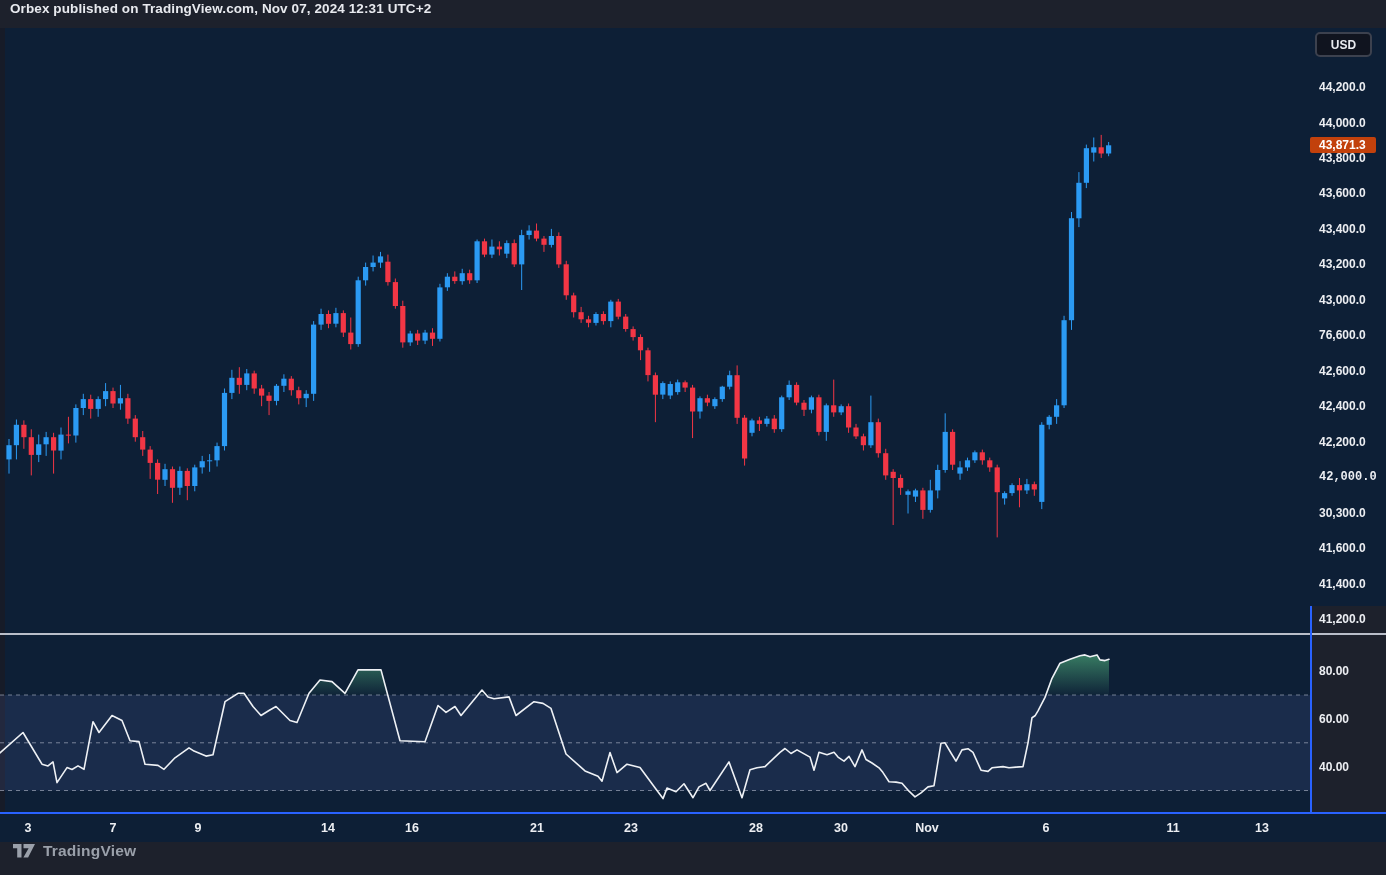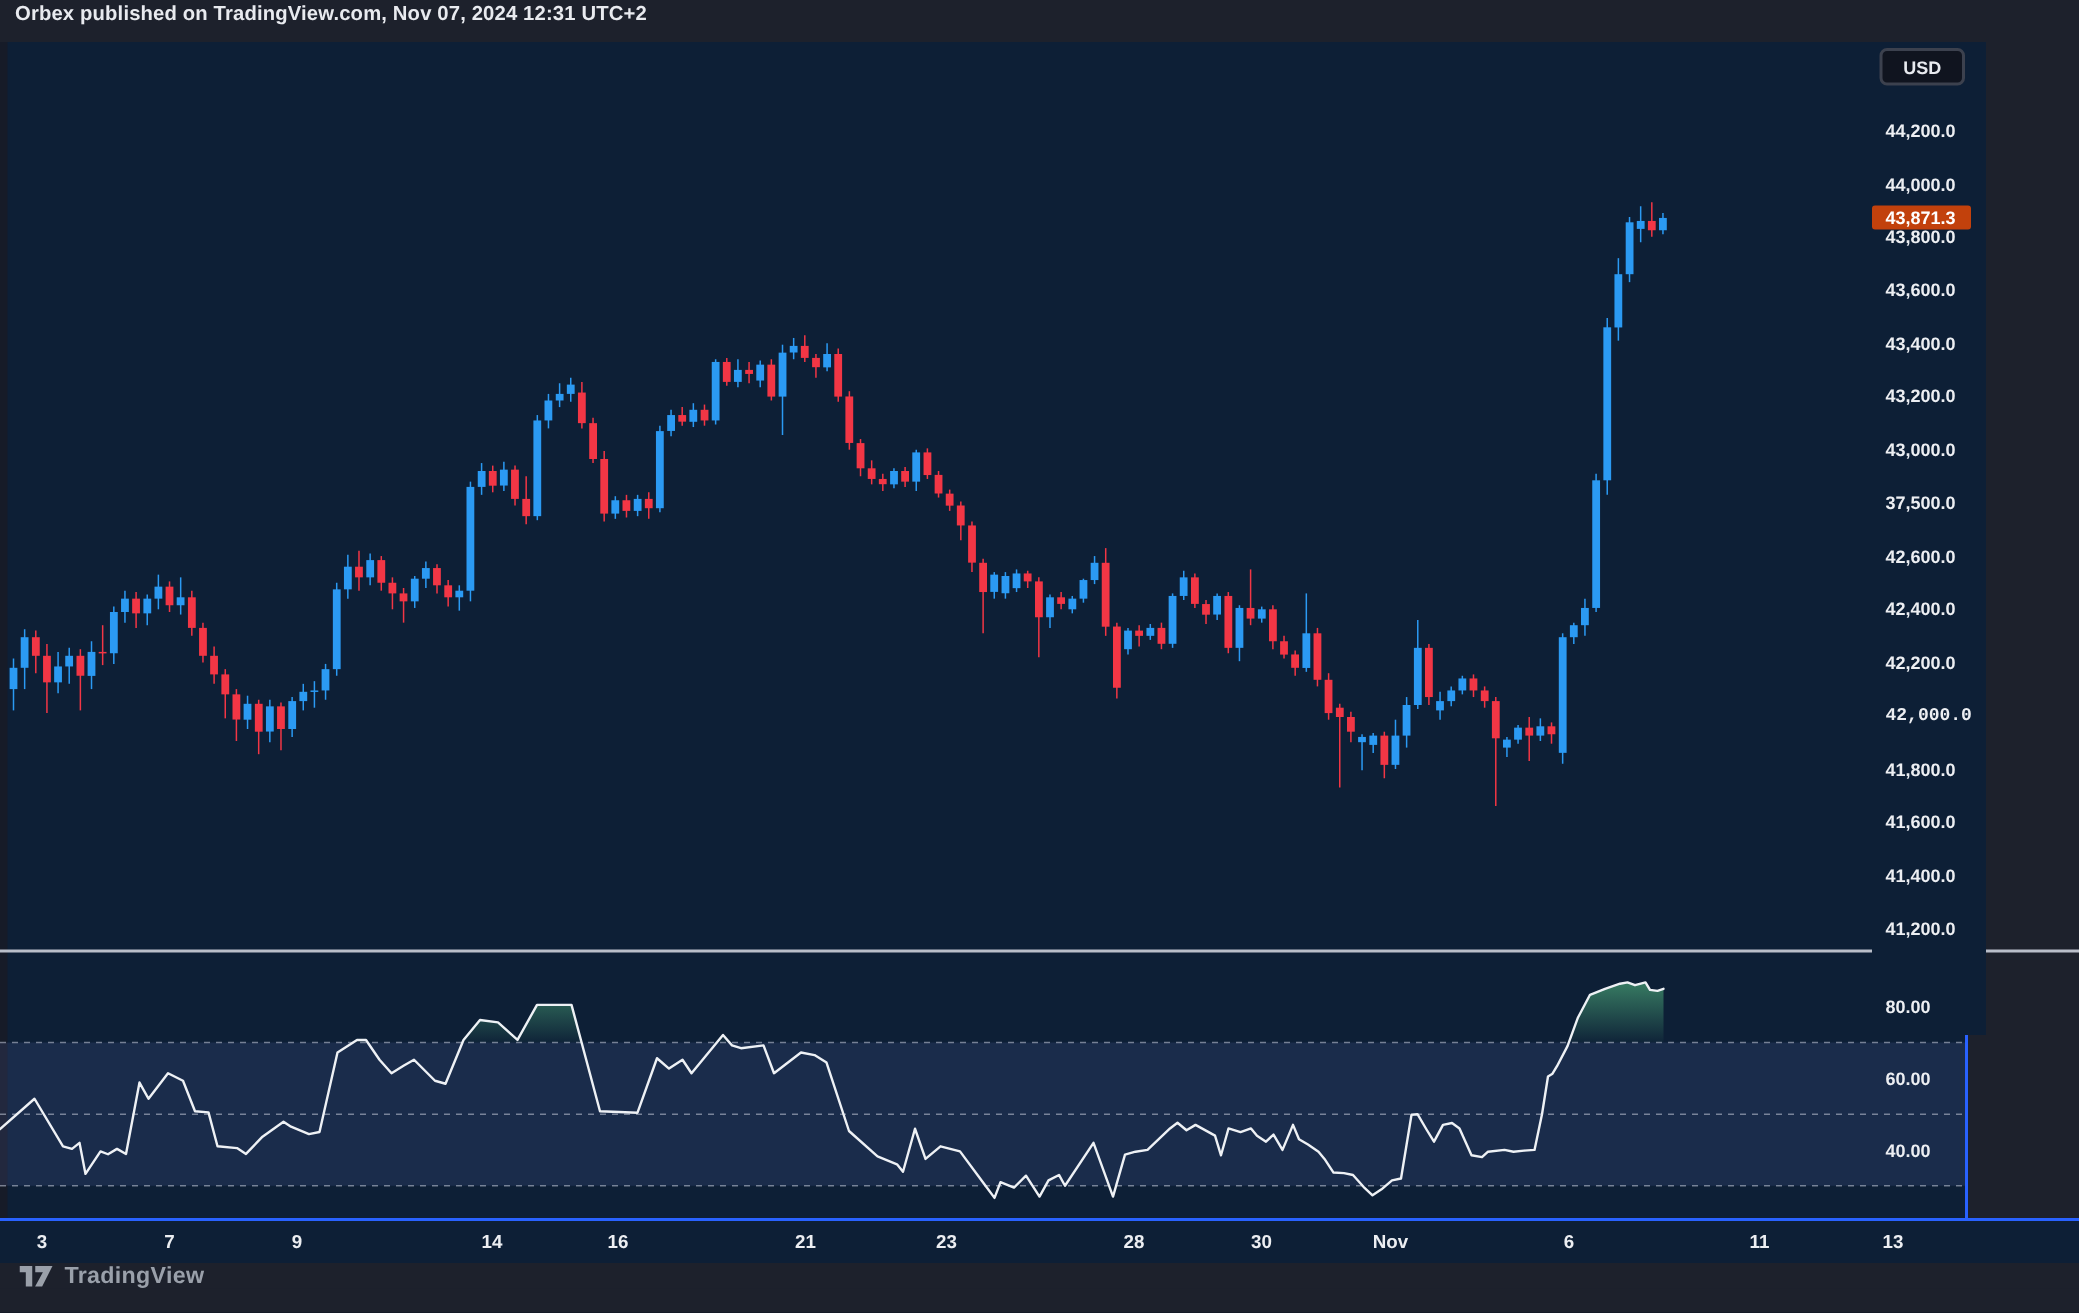--- a/index.html
+++ b/index.html
@@ -8,21 +8,21 @@
         font-family:"Liberation Sans",sans-serif;-webkit-font-smoothing:antialiased;}
   .header{position:absolute;left:0;top:0;width:1386px;height:16px;background:#1d212c;
           display:flex;align-items:center;}
   .header-text{color:#e8eaef;font-size:13.5px;font-weight:700;margin-left:10px;letter-spacing:.1px;}
   .chart-bg{position:absolute;left:0;top:28px;width:1310px;height:784px;background:#0d1f36;}
   .left-strip{position:absolute;left:0;top:28px;width:5px;height:784px;background:#161b28;}
   .price-pane{position:absolute;left:0;top:28px;width:1310px;height:605px;}
   .rsi-pane{position:absolute;left:0;top:635px;width:1310px;height:177px;}
   .pane-separator{position:absolute;left:0;top:633px;width:1386px;height:2px;background:#b9bec9;}
   .axis-blue-line{position:absolute;left:0;top:812px;width:1386px;height:2px;background:#2962ff;}
-  .right-axis{position:absolute;left:1248px;top:28px;width:76px;height:662px;background:#0d1f36;}
+  .right-axis{position:absolute;left:1310px;top:28px;width:76px;height:578px;background:#0d1f36;}
   .v-blue-line{position:absolute;left:1310px;top:28px;width:2px;height:814px;background:#2962ff;}
   .axis-label{position:absolute;left:9px;color:#eceef2;font-size:12px;font-weight:700;
               white-space:nowrap;transform:translateY(-50%);}
   .currency-btn{position:absolute;left:5px;top:4px;width:57px;height:25px;border:2px solid #3c414e;
                 border-radius:5px;background:#10141f;color:#e8eaef;font-size:12px;font-weight:700;
                 display:flex;align-items:center;justify-content:center;}
   .price-badge{position:absolute;left:0px;width:66px;height:16px;border-radius:2px;
                display:flex;align-items:center;padding-left:9px;font-size:12px;font-weight:700;}
   .date-axis{position:absolute;left:0;top:814px;width:1386px;height:28px;background:#0d1f36;}
   .date-tick{position:absolute;top:50%;transform:translate(-50%,-50%);color:#eceef2;
@@ -371,26 +371,26 @@
   <div class="right-axis" id="rightAxis">
     <div class="currency-btn">USD</div>
     <div class="price-badge" id="priceBadge" style="top: 109.3px; background: #c2410c; color: rgb(255, 255, 255);">43,871.3</div>
   <div class="axis-label" style="top: 59px;">44,200.0</div>
       <div class="axis-label" style="top: 94.5px;">44,000.0</div>
       <div class="axis-label" style="top: 129.9px;">43,800.0</div>
       <div class="axis-label" style="top: 165.4px;">43,600.0</div>
       <div class="axis-label" style="top: 200.9px;">43,400.0</div>
       <div class="axis-label" style="top: 236.3px;">43,200.0</div>
       <div class="axis-label" style="top: 271.8px;">43,000.0</div>
-      <div class="axis-label" style="top: 307.3px;">37,500.0</div>
+      <div class="axis-label" style="top: 307.3px;">76,600.0</div>
       <div class="axis-label" style="top: 342.7px;">42,600.0</div>
       <div class="axis-label" style="top: 378.2px;">42,400.0</div>
       <div class="axis-label" style="top: 413.7px;">42,200.0</div>
       <div class="axis-label" style="top: 449.1px; font-family: Liberation Mono, monospace;">42,000.0</div>
-      <div class="axis-label" style="top: 484.6px;">41,800.0</div>
+      <div class="axis-label" style="top: 484.6px;">30,300.0</div>
       <div class="axis-label" style="top: 520.1px;">41,600.0</div>
       <div class="axis-label" style="top: 555.5px;">41,400.0</div>
       <div class="axis-label" style="top: 591px;">41,200.0</div>
       <div class="axis-label" style="top: 643.1px;">80.00</div>
       <div class="axis-label" style="top: 690.9px;">60.00</div>
       <div class="axis-label" style="top: 738.6px;">40.00</div>
     </div>
 
   <div class="date-axis" id="dateAxis">
       <div class="date-tick" style="left: 28px;">3</div>

